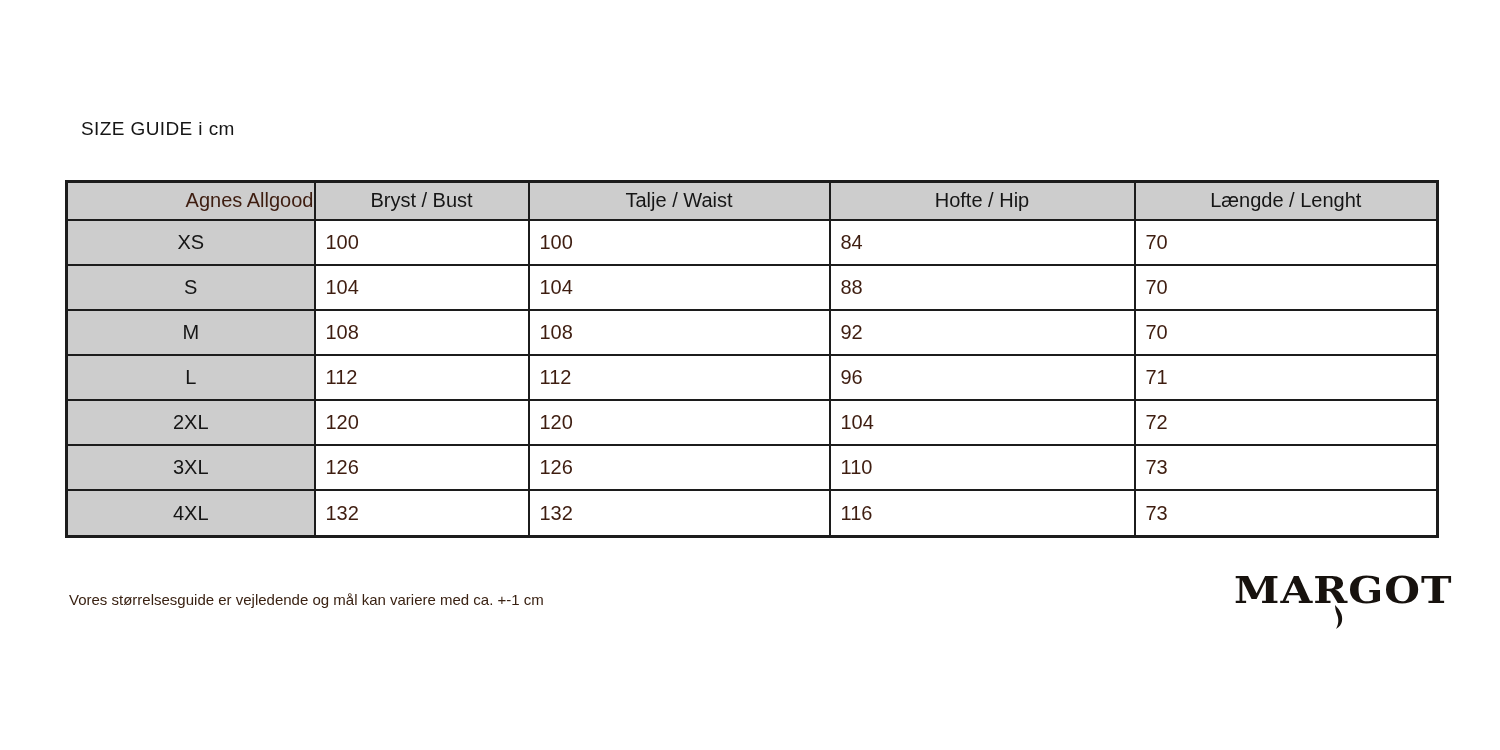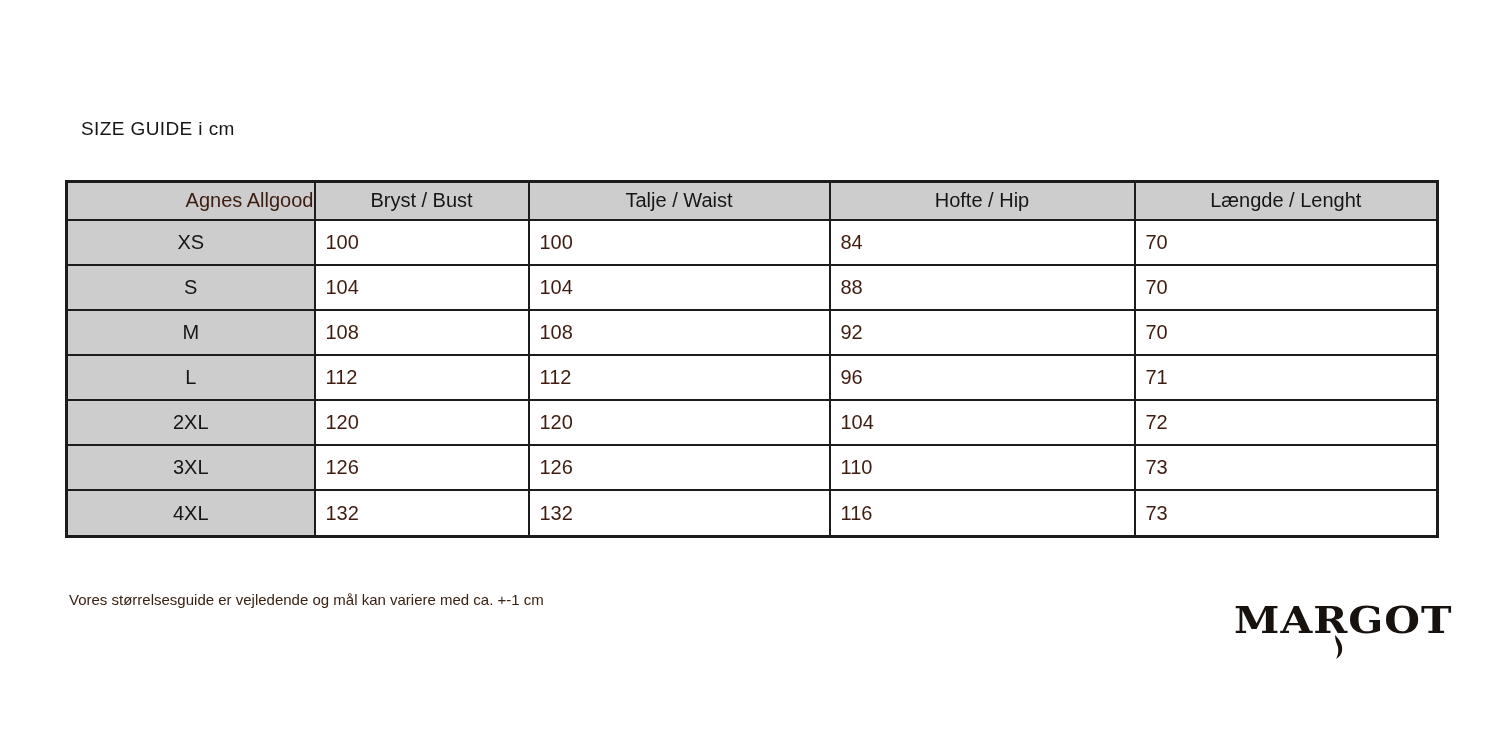--- a/index.html
+++ b/index.html
@@ -69,21 +69,21 @@
   .disclaimer{
     position:absolute;
     left:69px;top:591px;
     margin:0;
     font-size:15px;
     font-weight:400;
     color:var(--note-color);
   }
   .brand-logo{
     position:absolute;
-    left:1234px;top:602px;
+    left:1234px;top:572px;
     width:210px;height:60px;
     color:var(--brand-color);
   }
   .brand-logo .brand-text{
     font-family:"DejaVu Serif", serif;
     font-weight:bold;
     font-size:41px;
     letter-spacing:1px;
     line-height:1;
     display:inline-block;

